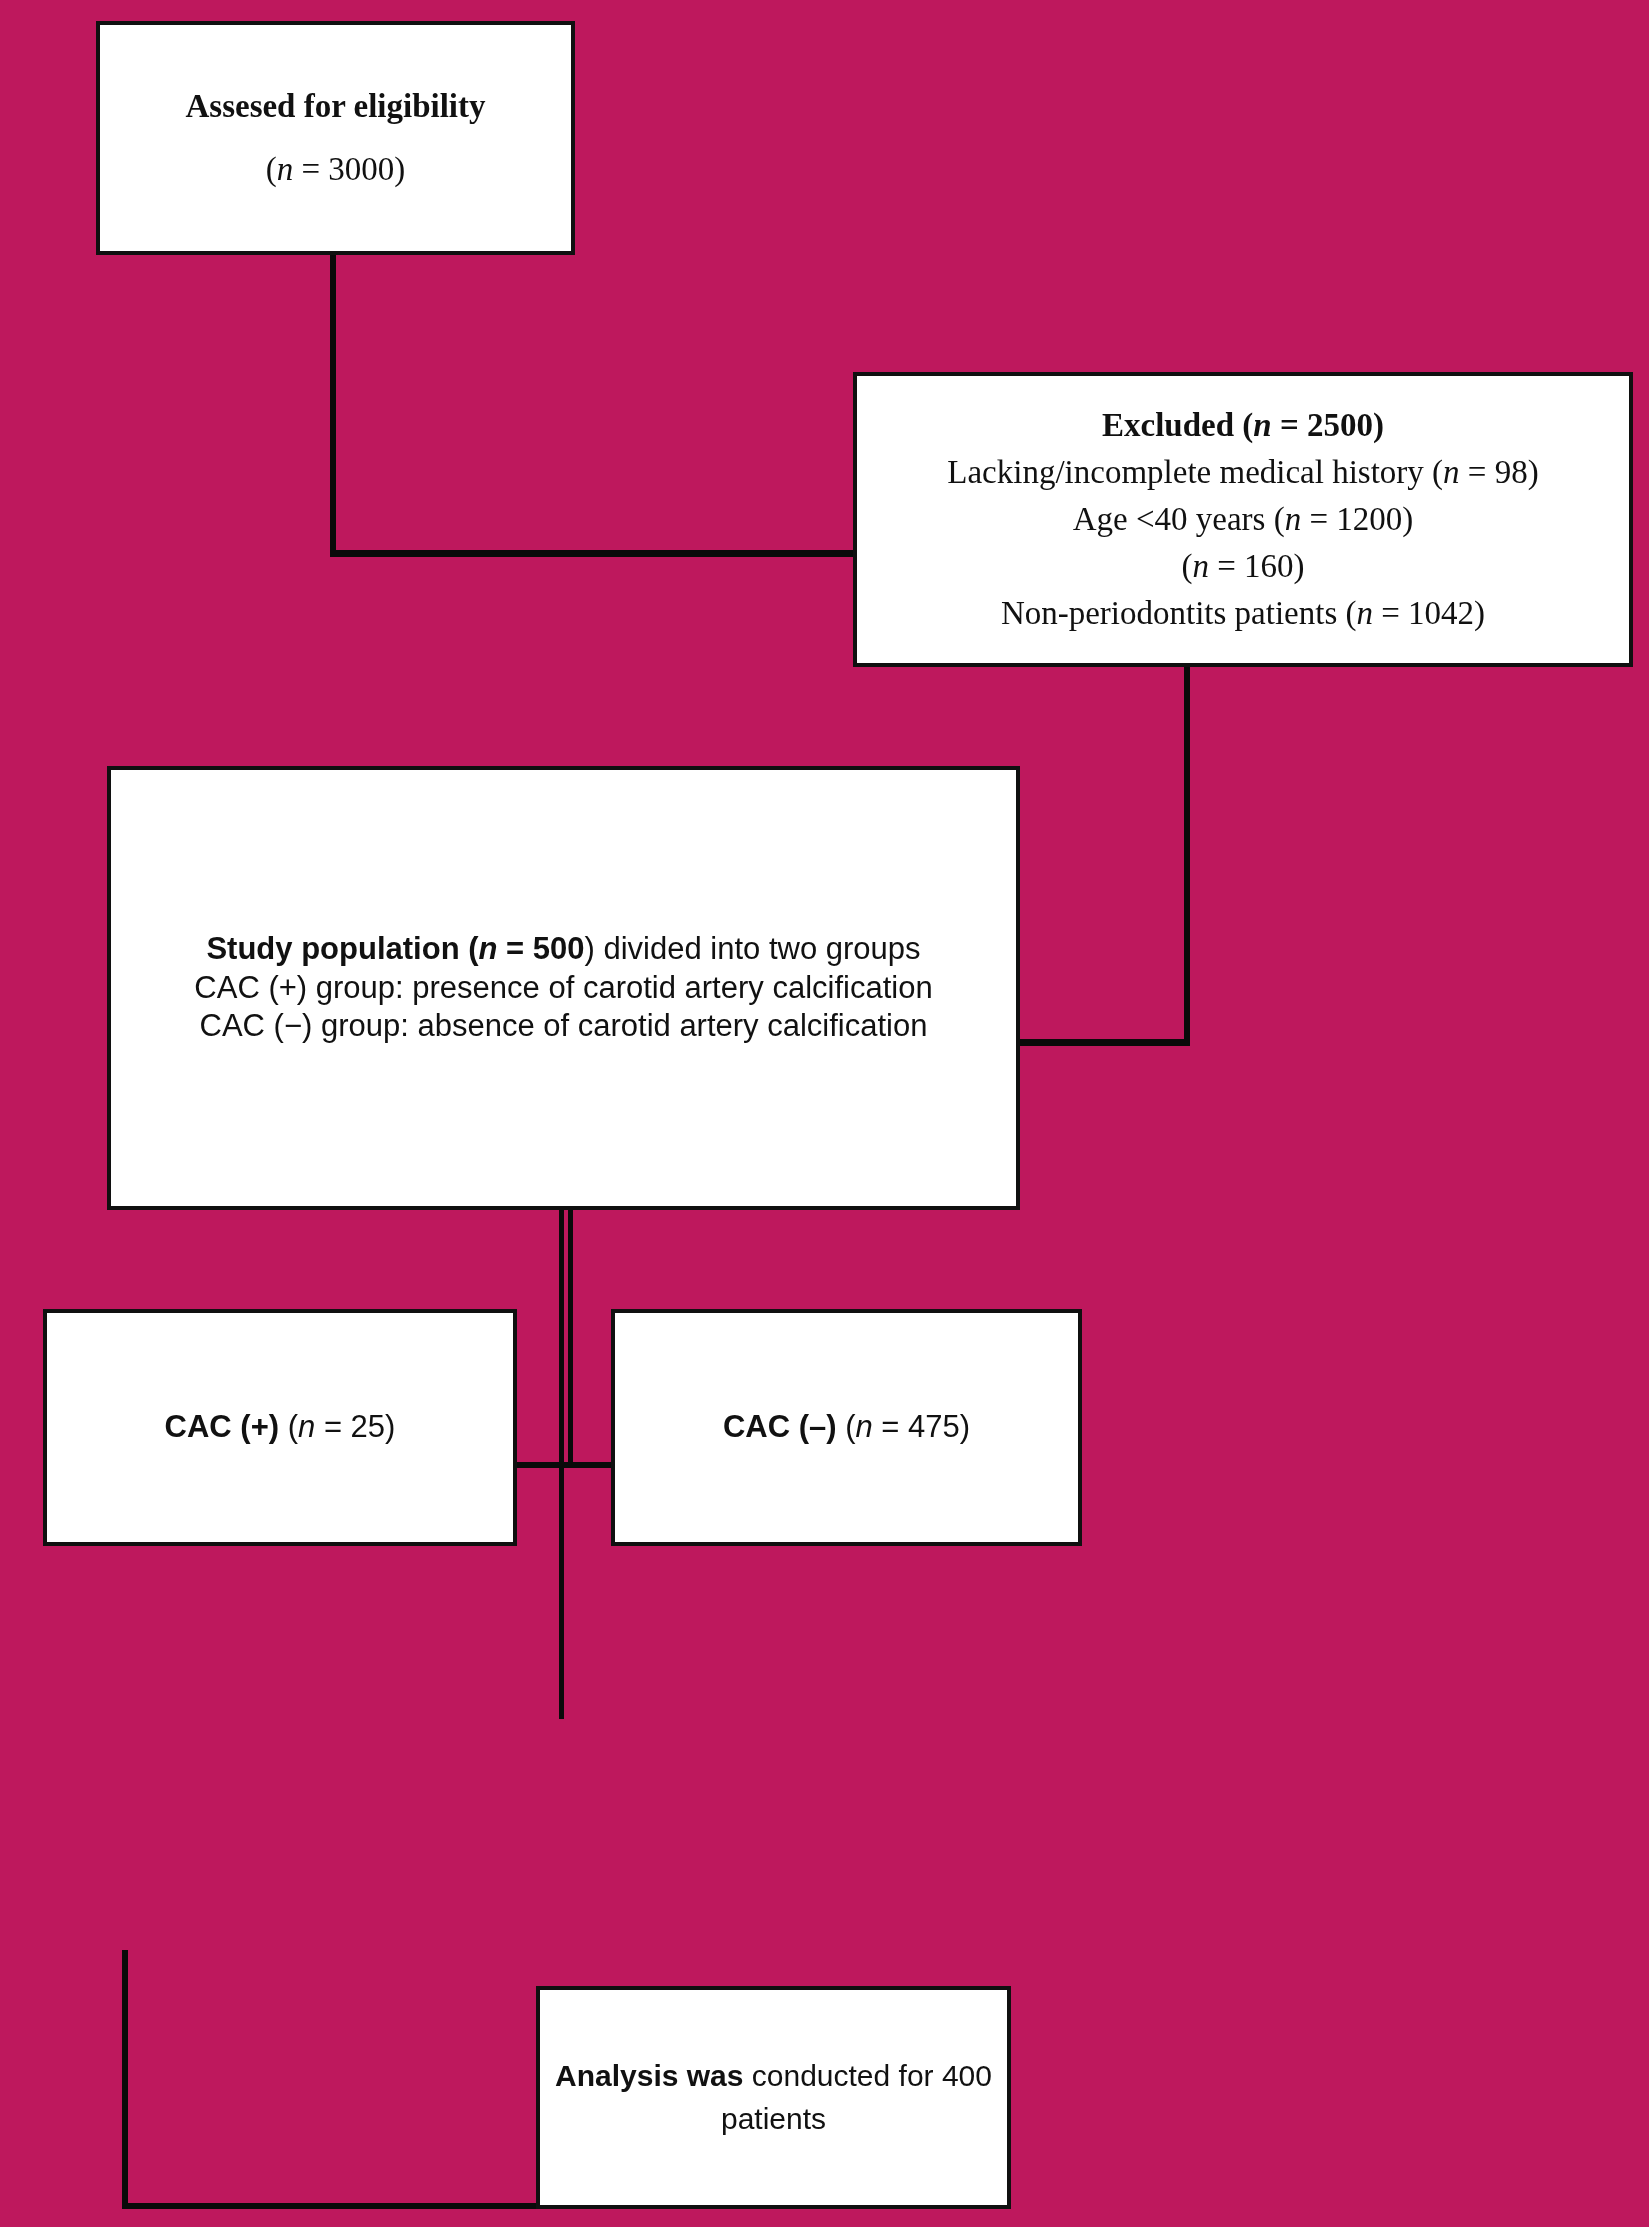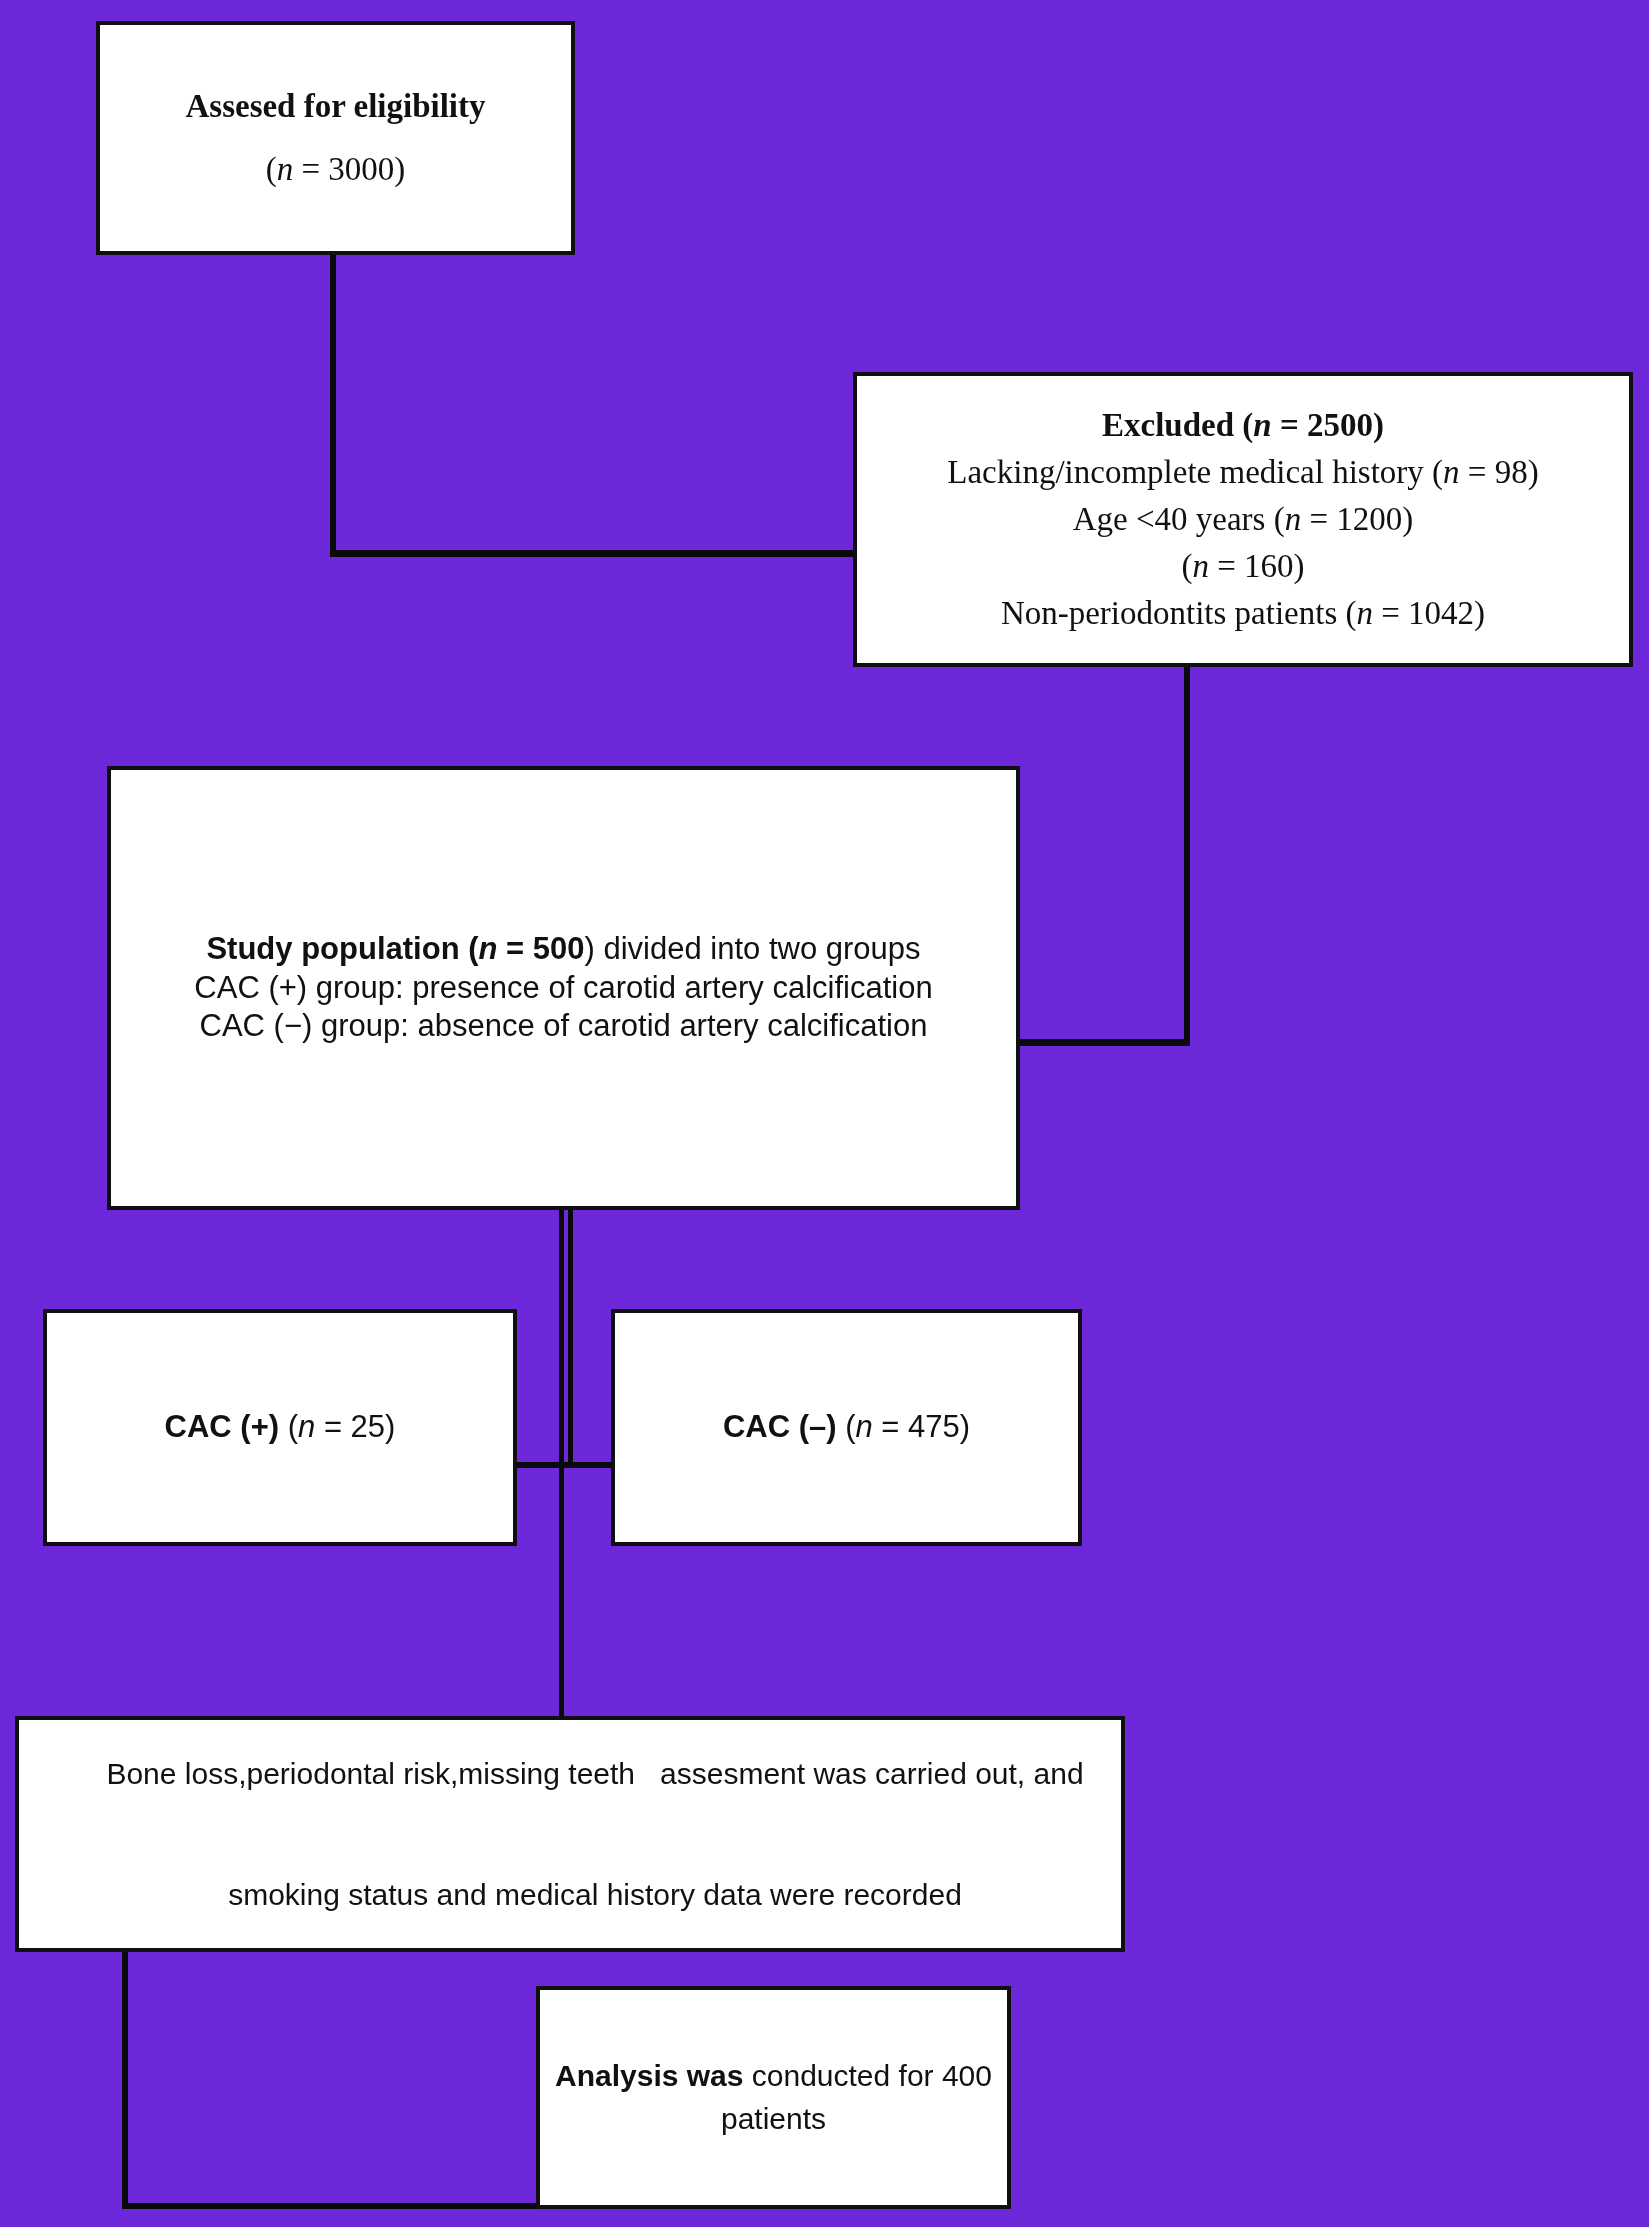--- a/index.html
+++ b/index.html
@@ -1,19 +1,19 @@
 <!DOCTYPE html>
 <html style="font-size:9.2px"><head>
 <meta charset="utf-8">
 <style>
   html,body{margin:0;padding:0;background:#ffffff;}
   .stage{
     position:relative;
     width:1649px;height:2227px;
-    background:#6d28d9;
+    background:#be185d;
     font-family:"Liberation Sans", sans-serif;
     color:#111;
     overflow:hidden;
   }
   .node{
     position:absolute;
     box-sizing:border-box;
     background:#fff;
     border:4.6px solid #101010;
     display:flex;
@@ -109,28 +109,20 @@
       <span class="b">CAC (+) </span><span>(</span><span class="it">n</span><span> = 25)</span>
     </div>
   </div>
 
   <div class="node sans" id="box-cacneg">
     <div>
       <span class="b">CAC (–) </span><span>(</span><span class="it">n</span><span> = 475)</span>
     </div>
   </div>
 
-  <div class="node sans" id="box-bone">
-    <div class="pre">
-      <span class="pre">Bone loss,periodontal risk,missing teeth   assesment was carried out, and</span>
-    </div>
-    <div class="pre">
-      <span class="pre">smoking status and medical history data were recorded</span>
-    </div>
-  </div>
 
   <div class="node sans" id="box-analysis">
     <div>
       <span class="b">Analysis was </span><span>conducted for 400</span>
     </div>
     <div>
       <span>patients</span>
     </div>
   </div>
 

